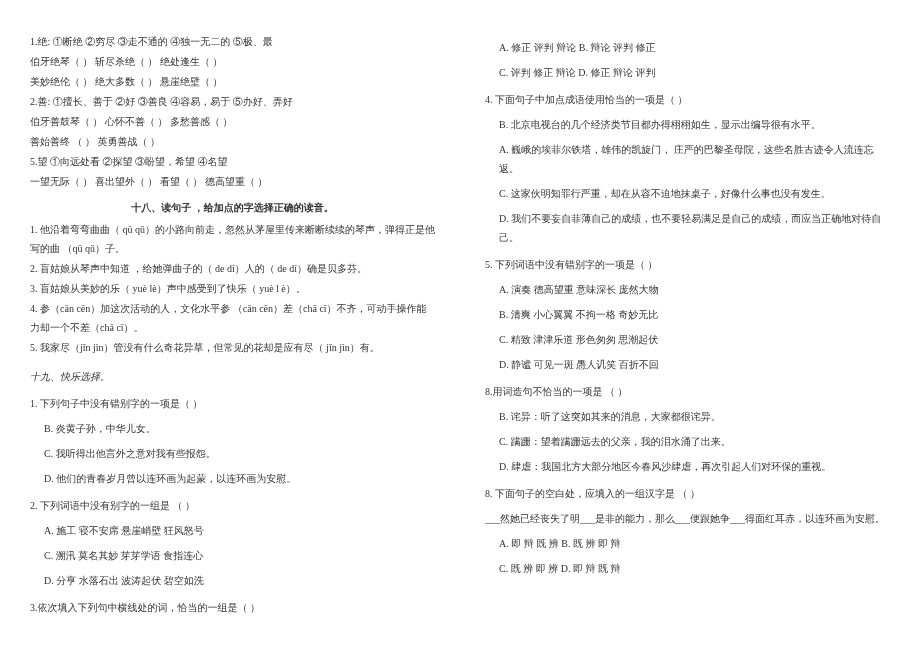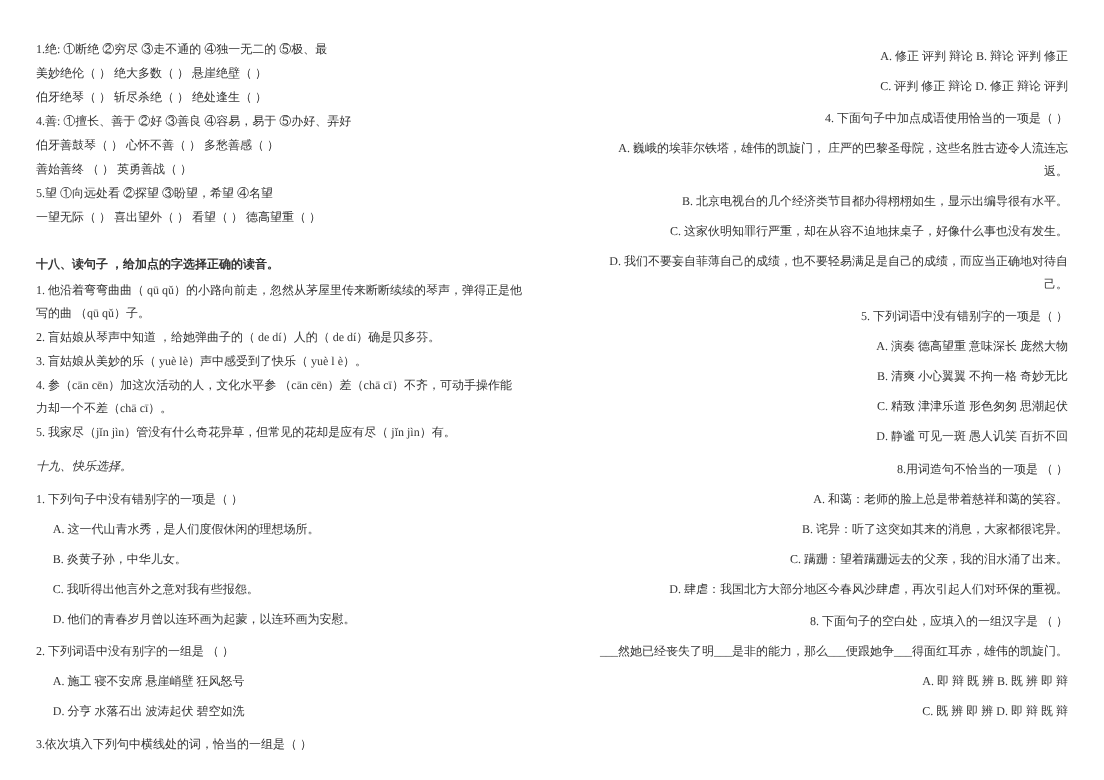--- a/index.html
+++ b/index.html
@@ -19,101 +19,100 @@
     }
     .column {
       flex: 1;
       line-height: 1.9;
     }
     .column-left {
       padding-right: 25px;
     }
     .column-right {
       padding-left: 25px;
-      text-align: right;
     }
     .line {
       margin-bottom: 1px;
     }
     .question-line {
       margin-top: 8px;
       margin-bottom: 6px;
     }
     .option-line {
       margin-top: 6px;
       margin-bottom: 6px;
       padding-left: 14px;
     }
     .section-title {
       font-weight: bold;
-      margin-top: 20px;
+      margin-top: 7px;
       margin-bottom: 3px;
+      text-align: center;
     }
     .gap {
       margin-top: 10px;
       font-style: italic;
     }
     .small-gap {
       margin-top: 6px;
     }
   </style>
 </head>
 <body>
 
 <div class="column column-left">
   <div class="line">1.绝: ①断绝 ②穷尽 ③走不通的 ④独一无二的   ⑤极、最</div>
+  <div class="line">伯牙绝琴（        ）  斩尽杀绝（        ）    绝处逢生（        ）</div>
   <div class="line">美妙绝伦（        ）  绝大多数（        ）    悬崖绝壁（        ）</div>
-  <div class="line">伯牙绝琴（        ）  斩尽杀绝（        ）    绝处逢生（        ）</div>
-  <div class="line">4.善: ①擅长、善于  ②好  ③善良  ④容易，易于 ⑤办好、弄好</div>
+  <div class="line">2.善: ①擅长、善于  ②好  ③善良  ④容易，易于 ⑤办好、弄好</div>
   <div class="line">伯牙善鼓琴（        ）    心怀不善（        ）    多愁善感（        ）</div>
   <div class="line">善始善终 （        ）    英勇善战（        ）</div>
   <div class="line">5.望 ①向远处看 ②探望 ③盼望，希望 ④名望</div>
   <div class="line">一望无际（        ） 喜出望外（        ） 看望（        ）   德高望重（        ）</div>
   <div class="line section-title">十八、读句子  ，给加点的字选择正确的读音。</div>
   <div class="line">   1. 他沿着弯弯曲曲（ qū  qǔ）的小路向前走，忽然从茅屋里传来断断续续的琴声，弹得正是他写的曲 （qū  qǔ）子。</div>
   <div class="line">   2. 盲姑娘从琴声中知道  ，给她弹曲子的（ de  dí）人的（ de  dí）确是贝多芬。</div>
   <div class="line">   3. 盲姑娘从美妙的乐（ yuè  lè）声中感受到了快乐（ yuè  l è）。</div>
   <div class="line">   4. 参（cān  cēn）加这次活动的人，文化水平参 （cān  cēn）差（chā  cī）不齐，可动手操作能力却一个不差（chā  cī）。</div>
   <div class="line">   5. 我家尽（jǐn  jìn）管没有什么奇花异草，但常见的花却是应有尽（ jǐn  jìn）有。</div>
 
   <div class="line gap">十九、快乐选择。</div>
 
   <div class="question-line">  1. 下列句子中没有错别字的一项是（    ）</div>
-  <div class="option-line">A. 这一代山青水秀，是人们度假休闲的理想场所。</div>
   <div class="option-line">B. 炎黄子孙，中华儿女。</div>
   <div class="option-line">C. 我听得出他言外之意对我有些报怨。</div>
   <div class="option-line">D. 他们的青春岁月曾以连环画为起蒙，以连环画为安慰。</div>
 
   <div class="question-line">  2. 下列词语中没有别字的一组是  （    ）</div>
   <div class="option-line">A. 施工    寝不安席    悬崖峭壁    狂风怒号</div>
+  <div class="option-line">C. 溯汛    莫名其妙    芽芽学语    食指连心</div>
   <div class="option-line">D. 分亨    水落石出    波涛起伏    碧空如洗</div>
 
   <div class="question-line">  3.依次填入下列句中横线处的词，恰当的一组是（    ）</div>
 
 </div>
 
 <div class="column column-right">
   <div class="option-line">A. 修正   评判   辩论            B. 辩论   评判   修正</div>
   <div class="option-line">C. 评判   修正   辩论            D. 修正   辩论   评判</div>
 
   <div class="question-line">4. 下面句子中加点成语使用恰当的一项是（    ）</div>
+  <div class="option-line">B. 北京电视台的几个经济类节目都办得栩栩如生，显示出编导很有水平。</div>
   <div class="option-line">A. 巍峨的埃菲尔铁塔，雄伟的凯旋门， 庄严的巴黎圣母院，这些名胜古迹令人流连忘返。</div>
-  <div class="option-line">B. 北京电视台的几个经济类节目都办得栩栩如生，显示出编导很有水平。</div>
   <div class="option-line">C. 这家伙明知罪行严重，却在从容不迫地抹桌子，好像什么事也没有发生。</div>
   <div class="option-line">D. 我们不要妄自菲薄自己的成绩，也不要轻易满足是自己的成绩，而应当正确地对待自己。</div>
 
   <div class="question-line">5. 下列词语中没有错别字的一项是（    ）</div>
   <div class="option-line">A. 演奏      德高望重      意味深长      庞然大物</div>
   <div class="option-line">B. 清爽   小心翼翼   不拘一格    奇妙无比</div>
   <div class="option-line">C. 精致   津津乐道    形色匆匆   思潮起伏</div>
   <div class="option-line">D. 静谧    可见一斑    愚人讥笑   百折不回</div>
 
   <div class="question-line">8.用词造句不恰当的一项是  （    ）</div>
-  <div class="option-line">A. 和蔼：老师的脸上总是带着慈祥和蔼的笑容。</div>
   <div class="option-line">B. 诧异：听了这突如其来的消息，大家都很诧异。</div>
   <div class="option-line">C. 蹒跚：望着蹒跚远去的父亲，我的泪水涌了出来。</div>
   <div class="option-line">D. 肆虐：我国北方大部分地区今春风沙肆虐，再次引起人们对环保的重视。</div>
 
   <div class="question-line">8. 下面句子的空白处，应填入的一组汉字是  （    ）</div>
-  <div class="line small-gap">    ___然她已经丧失了明___是非的能力，那么___便跟她争___得面红耳赤，雄伟的凯旋门。</div>
+  <div class="line small-gap">    ___然她已经丧失了明___是非的能力，那么___便跟她争___得面红耳赤，以连环画为安慰。</div>
   <div class="option-line">A. 即   辩   既   辨        B. 既   辨   即   辩</div>
   <div class="option-line">C. 既   辨   即   辨        D. 即   辩   既   辩</div>
 </div>
 
 </body></html>

